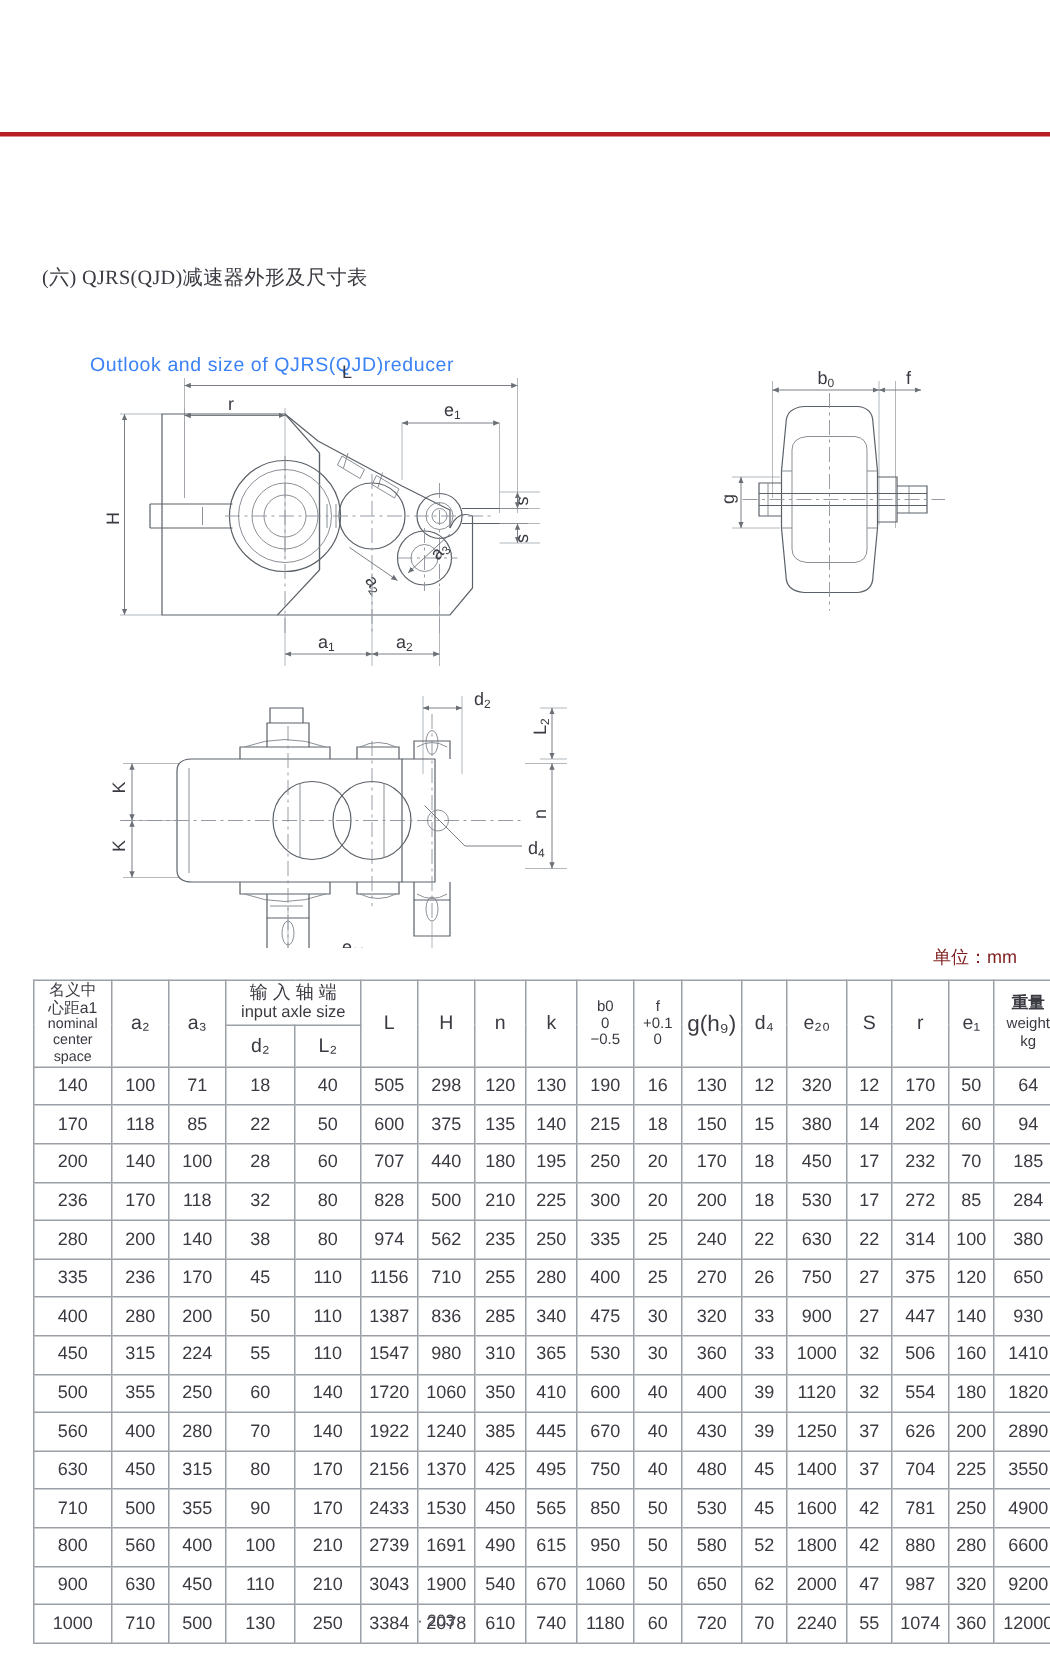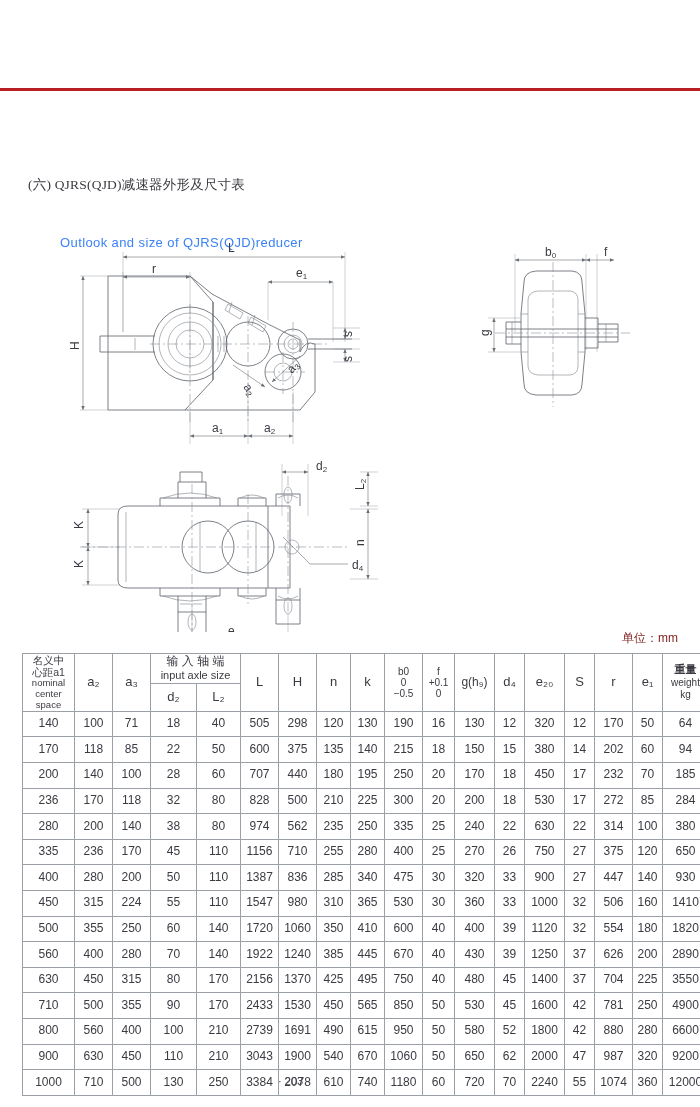--- a/index.html
+++ b/index.html
@@ -342,21 +342,21 @@
           <th rowspan="2" class="th-pad">
             <span class="tol">b0</span>
             <span class="tol">0</span>
             <span class="tol">−0.5</span>
           </th>
           <th rowspan="2" class="th-pad">
             <span class="tol">f</span>
             <span class="tol">+0.1</span>
             <span class="tol">0</span>
           </th>
-          <th rowspan="2" class="th-pad" style="font-size:12px">g(h₉)</th>
+          <th rowspan="2" class="th-pad" style="font-size:15px">g(h₉)</th>
           <th rowspan="2" class="th-pad hdr-main">d₄</th>
           <th rowspan="2" class="th-pad hdr-main">e₂₀</th>
           <th rowspan="2" class="th-pad hdr-main">S</th>
           <th rowspan="2" class="th-pad hdr-main">r</th>
           <th rowspan="2" class="th-pad hdr-main">e₁</th>
           <th rowspan="2" class="th-pad">
             <span class="stack" style="font-size:11px;font-weight:bold">重量</span>
             <span class="stack" style="font-size:10px">weight</span>
             <span class="stack" style="font-size:10px">kg</span>
           </th>

